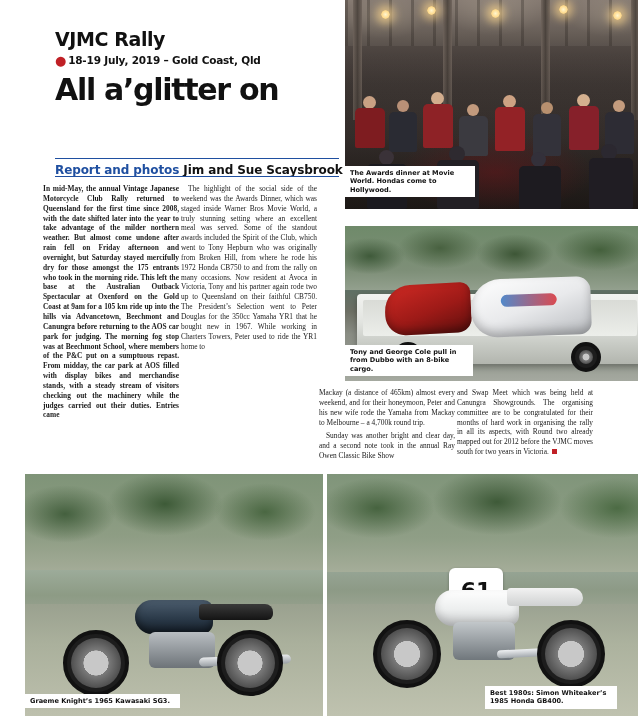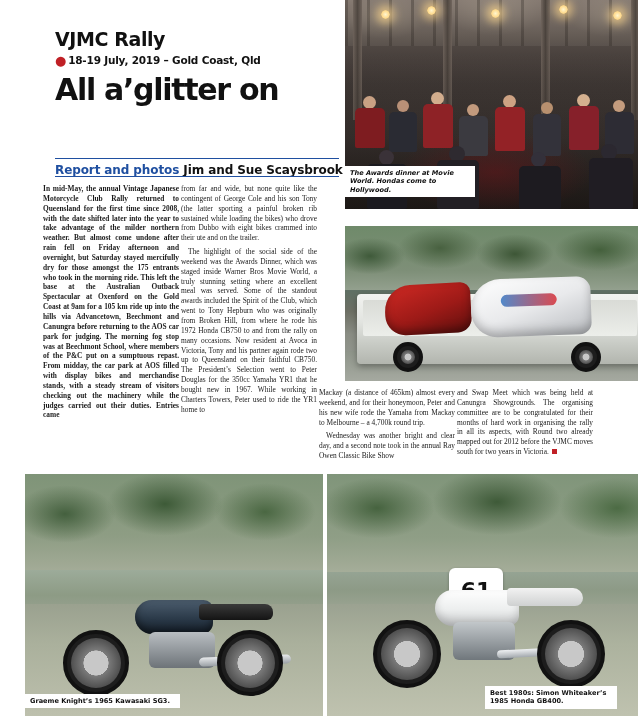--- a/index.html
+++ b/index.html
@@ -131,21 +131,21 @@
     color: #111;
     font-family: "DejaVu Sans", sans-serif;
     font-weight: bold;
     font-size: 6.6px;
     line-height: 1.28;
     padding: 3px 5px 3px 5px;
   }
 
   
   #photo-dinner { left: 330px; top: 0px; width: 308px; height: 209px; }
-  #cap-dinner { left: 330px; top: 166px; width: 130px; font-style: italic; }
+  #cap-dinner { left: 330px; top: 166px; width: 130px; }
 
   
   #photo-ute { left: 330px; top: 226px; width: 308px; height: 155px; }
   #cap-ute { left: 330px; top: 345px; width: 128px; }
 
   
   #photo-kawasaki { left: 10px; top: 474px; width: 298px; height: 242px; }
   #cap-kawasaki { left: 10px; top: 694px; width: 155px; }
 
   
@@ -286,26 +286,25 @@
     <span>Report and photos</span>
     <span class="credit">Jim and Sue Scaysbrook</span>
   </div>
   <div class="byline-rule2"></div>
 
   <div class="body-cols">
     <div class="col col-1">
       <p class="dropcapline">In mid-May, the annual Vintage Japanese Motorcycle Club Rally returned to Queensland for the first time since 2008, with the date shifted later into the year to take advantage of the milder northern weather. But almost come undone after rain fell on Friday afternoon and overnight, but Saturday stayed mercifully dry for those amongst the 175 entrants who took in the morning ride. This left the base at the Australian Outback Spectacular at Oxenford on the Gold Coast at 9am for a 105 km ride up into the hills via Advancetown, Beechmont and Canungra before returning to the AOS car park for judging. The morning fog stop was at Beechmont School, where members of the P&amp;C put on a sumptuous repast. From midday, the car park at AOS filled with display bikes and merchandise stands, with a steady stream of visitors checking out the machinery while the judges carried out their duties. Entries came</p>
     </div>
     <div class="col col-2">
-      <p>from far and wide, but none quite like the contingent of George Cole and his son Tony (the latter sporting a painful broken rib sustained while loading the bikes) who drove from Dubbo with eight bikes crammed into their ute and on the trailer.</p>
       <p class="indent">The highlight of the social side of the weekend was the Awards Dinner, which was staged inside Warner Bros Movie World, a truly stunning setting where an excellent meal was served. Some of the standout awards included the Spirit of the Club, which went to Tony Hepburn who was originally from Broken Hill, from where he rode his 1972 Honda CB750 to and from the rally on many occasions. Now resident at Avoca in Victoria, Tony and his partner again rode two up to Queensland on their faithful CB750. The President’s Selection went to Peter Douglas for the 350cc Yamaha YR1 that he bought new in 1967. While working in Charters Towers, Peter used to ride the YR1 home to</p>
     </div>
     <div class="col col-3">
       <p>Mackay (a distance of 465km) almost every weekend, and for their honeymoon, Peter and his new wife rode the Yamaha from Mackay to Melbourne – a 4,700k round trip.</p>
-      <p class="indent">Wednesday was another bright and clear day, and a second note took in the annual Ray Owen Classic Bike Show</p>
+      <p class="indent">Sunday was another bright and clear day, and a second note took in the annual Ray Owen Classic Bike Show</p>
     </div>
     <div class="col col-4">
       <p><span>and Swap Meet which was being held at Canungra Showgrounds. The organising committee are to be congratulated for their months of hard work in organising the rally in all its aspects, with Round two already mapped out for 2012 before the VJMC moves south for two years in Victoria.</span><span class="endmark"></span></p>
     </div>
   </div>
 
   <div class="photo" id="photo-dinner">
     <div class="dinner-bg"></div>
     <div class="dinner-ceiling"></div>
     <div class="pillar" style="left:8px;"></div>
@@ -350,20 +349,21 @@
     <div class="ute-bg"></div>
     <div class="ute-trees"></div>
     <div class="ute-ground"></div>
     <div class="ute-body"></div>
     <div class="ute-tray"></div>
     <div class="bike-red"></div>
     <div class="bike-white"></div>
     <div class="wheel" style="left:48px;  top:116px; width:30px; height:30px;"></div>
     <div class="wheel" style="left:226px; top:116px; width:30px; height:30px;"></div>
   </div>
+  <div class="caption" id="cap-ute">Tony and George Cole pull in from Dubbo with an 8-bike cargo.</div>
 
   <div class="photo" id="photo-kawasaki">
     <div class="kaw-bg"></div>
     <div class="kaw-trees"></div>
     <div class="kaw-ground"></div>
     <div class="kaw-bike">
       <div class="kaw-tank"></div>
       <div class="kaw-seat"></div>
       <div class="kaw-engine"></div>
       <div class="kaw-pipe"></div>

